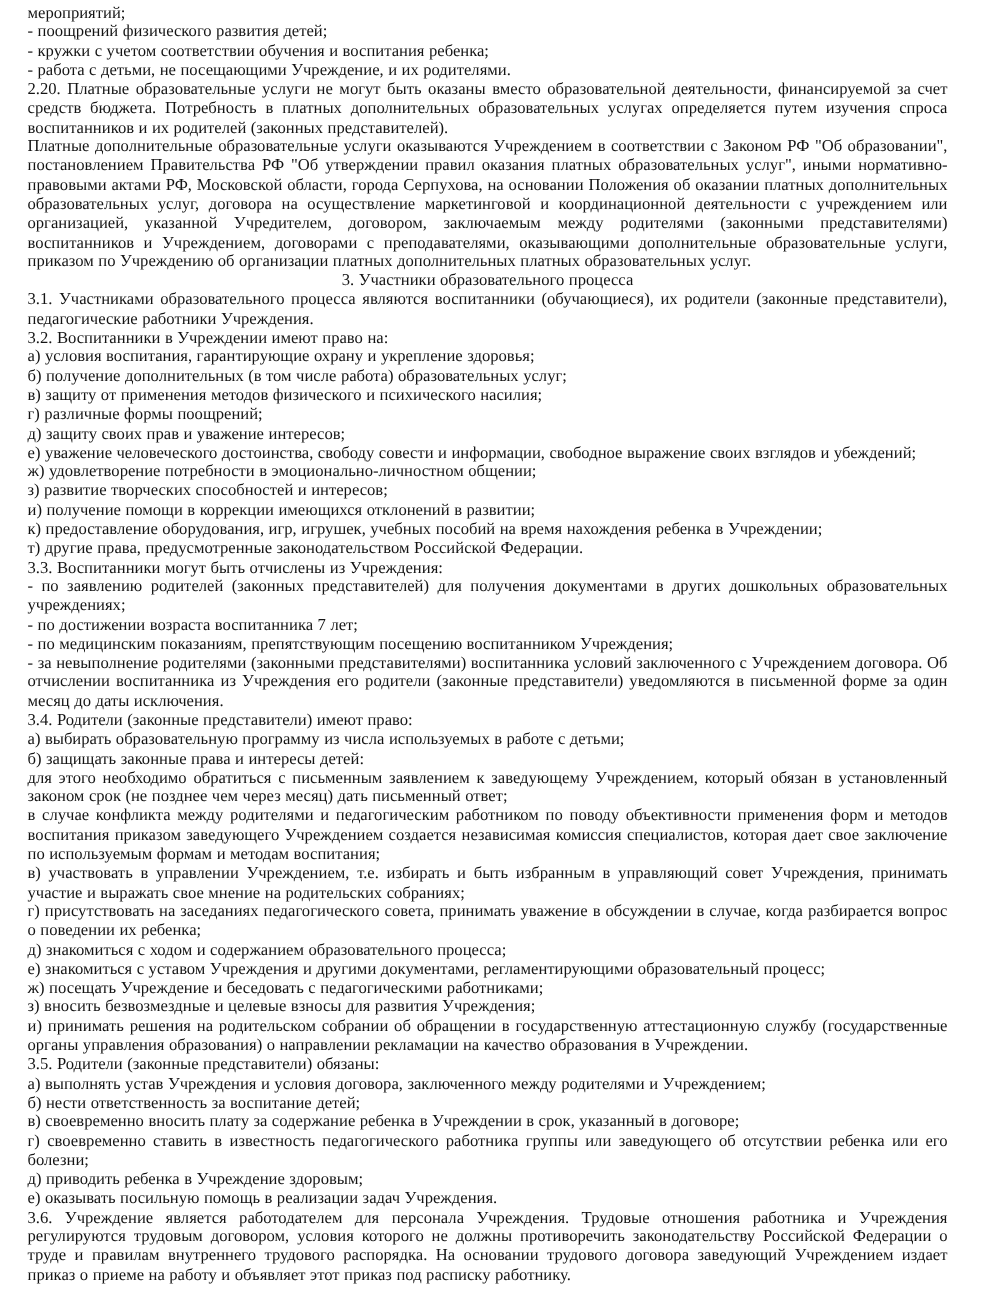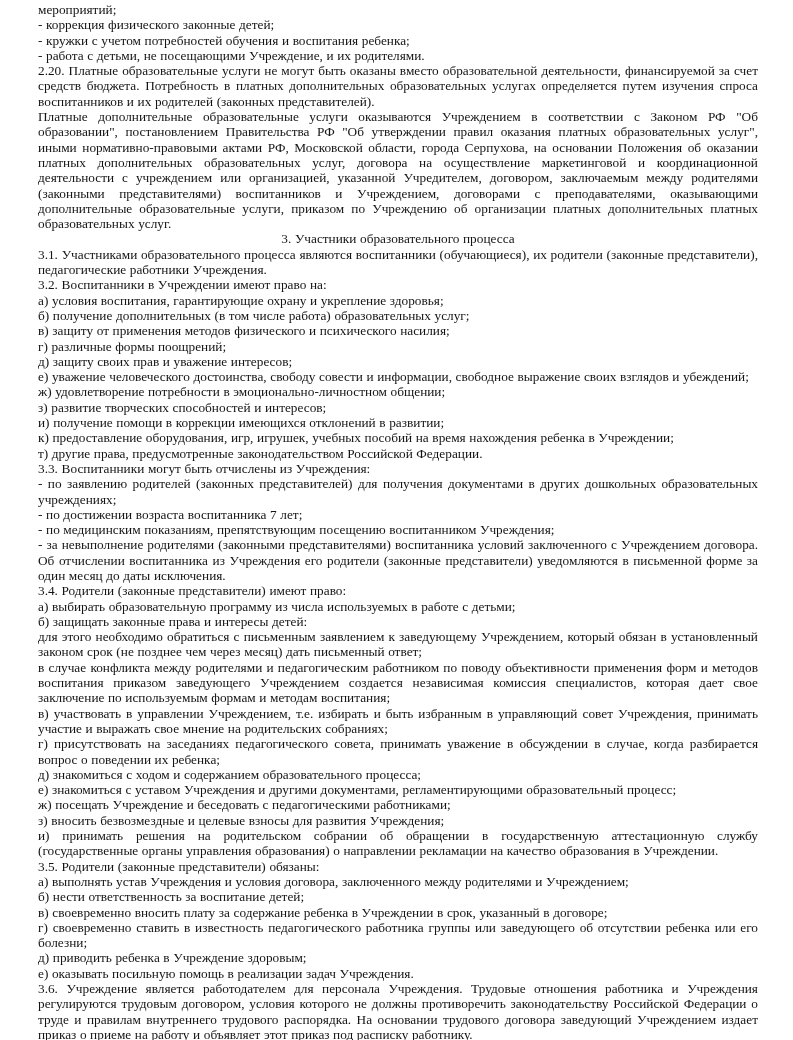--- a/index.html
+++ b/index.html
@@ -6,21 +6,21 @@
   html, body {
     margin: 0;
     padding: 0;
     background: #ffffff;
   }
   .page {
     position: relative;
     width: 793px;
     height: 1040px;
     box-sizing: border-box;
-    padding: 2px 35px 0 38px;
+    padding: 2px 35px 0 22px;
     background: #ffffff;
     color: #141414;
     font-family: "Liberation Serif", "DejaVu Serif", serif;
     font-size: 13.3px;
     line-height: 15.3px;
     overflow: hidden;
     -webkit-font-smoothing: antialiased;
   }
   .blk {
     margin: 0;
@@ -31,22 +31,22 @@
   .blk.heading {
     text-align: center;
   }
 </style>
 </head>
 <body>
 
 <div class="page">
   <div>
       <p class="blk continuation">мероприятий;</p>
-      <p class="blk dash-item">- коррекция физического законные детей;</p>
-      <p class="blk dash-item">- кружки с учетом потребностей обучения и воспитания ребенка;</p>
+      <p class="blk dash-item">- поощрений физического развития детей;</p>
+      <p class="blk dash-item">- кружки с учетом соответствии обучения и воспитания ребенка;</p>
       <p class="blk dash-item">- работа с детьми, не посещающими Учреждение, и их родителями.</p>
       <p class="blk paragraph">2.20. Платные образовательные услуги не могут быть оказаны вместо образовательной деятельности, финансируемой за счет средств бюджета. Потребность в платных дополнительных образовательных услугах определяется путем изучения спроса воспитанников и их родителей (законных представителей).</p>
       <p class="blk paragraph">Платные дополнительные образовательные услуги оказываются Учреждением в соответствии с Законом РФ "Об образовании", постановлением Правительства РФ "Об утверждении правил оказания платных образовательных услуг", иными нормативно-правовыми актами РФ, Московской области, города Серпухова, на основании Положения об оказании платных дополнительных образовательных услуг, договора на осуществление маркетинговой и координационной деятельности с учреждением или организацией, указанной Учредителем, договором, заключаемым между родителями (законными представителями) воспитанников и Учреждением, договорами с преподавателями, оказывающими дополнительные образовательные услуги, приказом по Учреждению об организации платных дополнительных платных образовательных услуг.</p>
       <p class="blk heading">3. Участники образовательного процесса</p>
       <p class="blk paragraph">3.1. Участниками образовательного процесса являются воспитанники (обучающиеся), их родители (законные представители), педагогические работники Учреждения.</p>
       <p class="blk paragraph">3.2. Воспитанники в Учреждении имеют право на:</p>
       <p class="blk clause">а) условия воспитания, гарантирующие охрану и укрепление здоровья;</p>
       <p class="blk clause">б) получение дополнительных (в том числе работа) образовательных услуг;</p>
       <p class="blk clause">в) защиту от применения методов физического и психического насилия;</p>
       <p class="blk clause">г) различные формы поощрений;</p>

